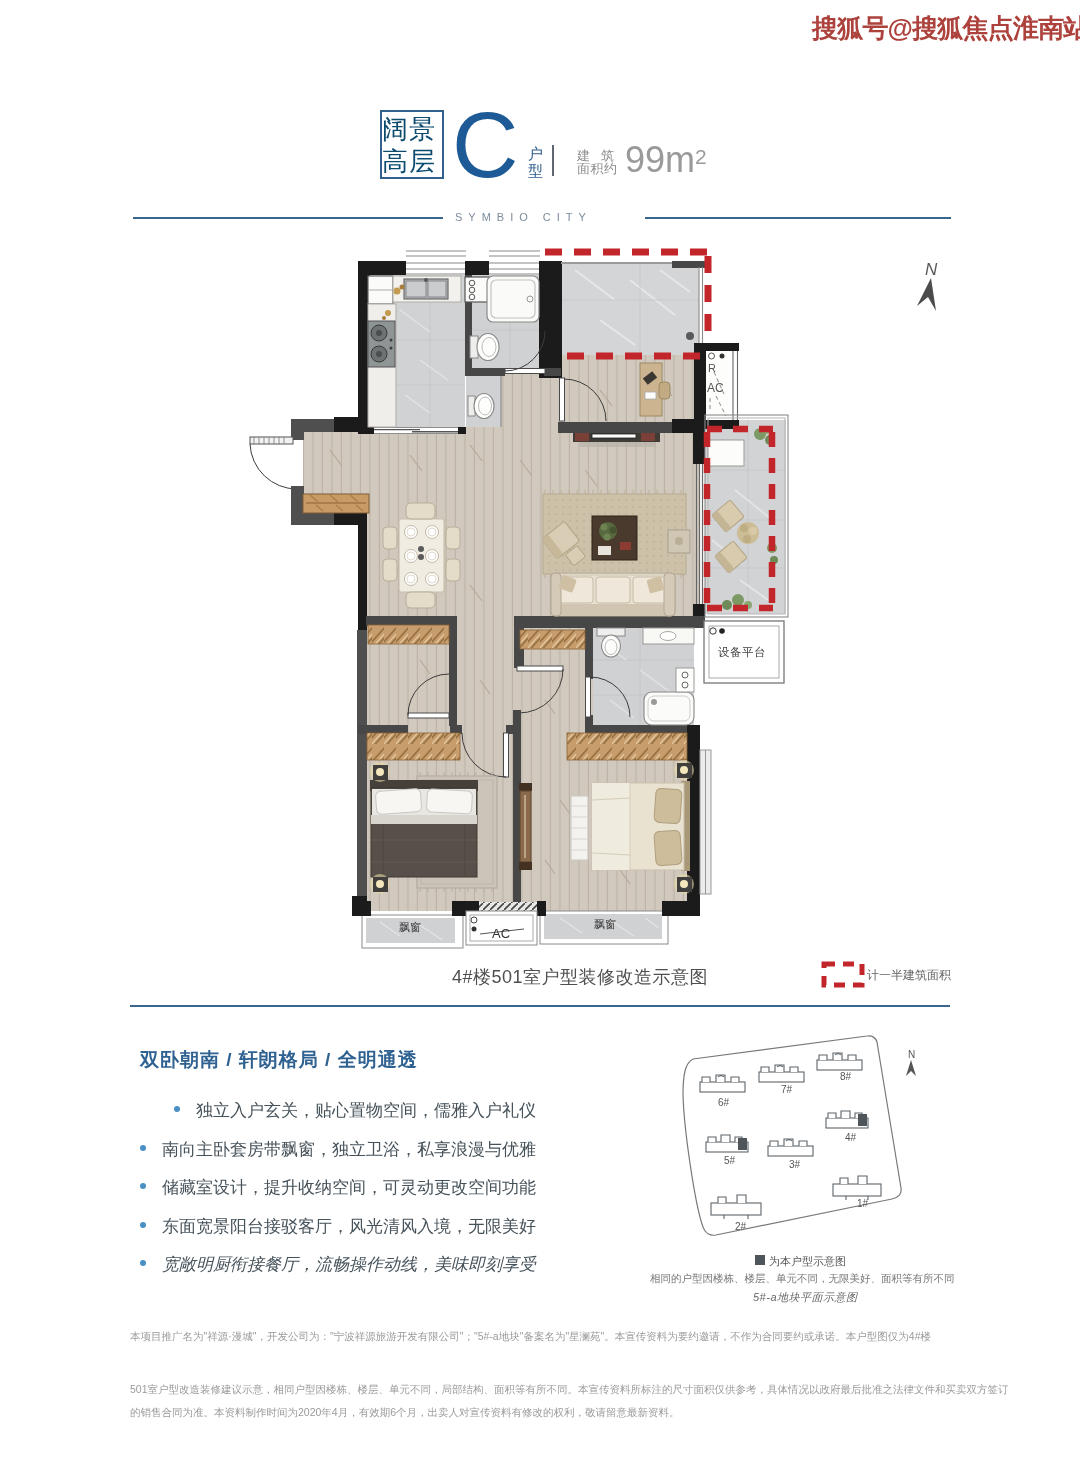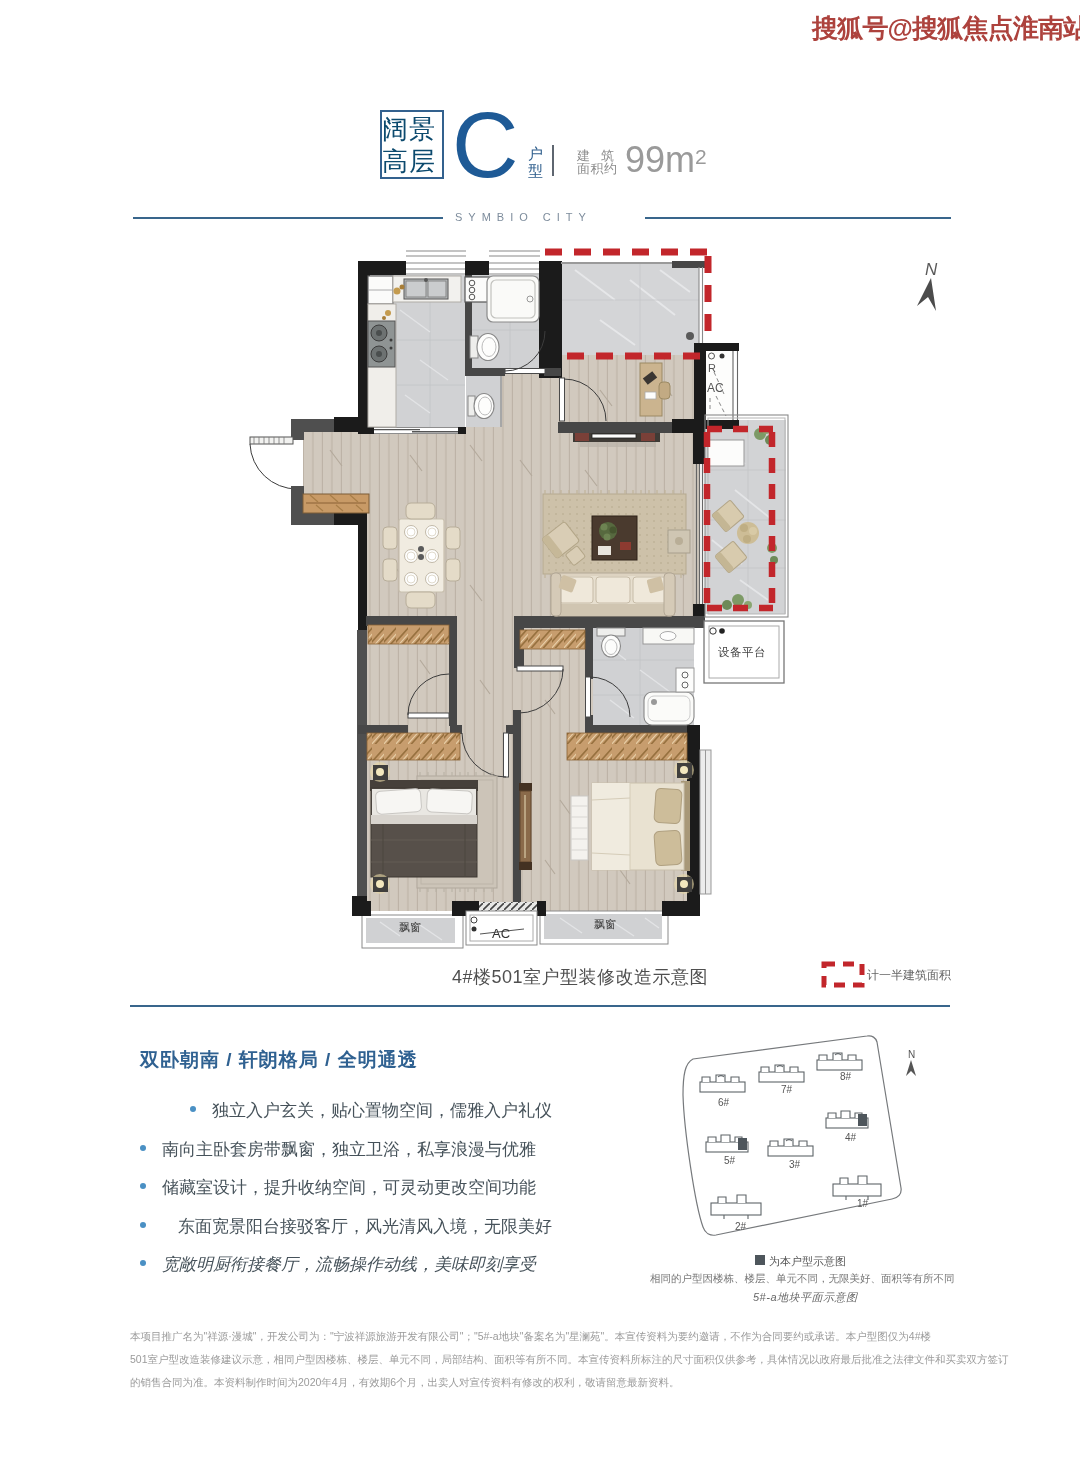--- a/index.html
+++ b/index.html
@@ -487,21 +487,21 @@
 <div class="abs" style="left:867px;top:967px;font-size:12px;color:#666;">计一半建筑面积</div>
 
 <div class="abs" style="left:130px;top:1005px;width:820px;height:2px;background:#39668c;"></div>
 
 <div class="abs" style="left:140px;top:1047px;font-size:19px;font-weight:bold;color:#2f6191;letter-spacing:1px;">双卧朝南 / 轩朗格局 / 全明通透</div>
 
 <div class="abs" style="left:140px;top:1099px;font-size:17px;color:#46525a;">
 <div style="height:38.6px;text-align:right;"><span style="display:inline-block;width:6px;height:6px;border-radius:3px;background:#4a90c4;vertical-align:4px;"></span><span style="margin-left:16px;">独立入户玄关，贴心置物空间，儒雅入户礼仪</span></div>
 <div style="height:38.6px;"><span style="display:inline-block;width:6px;height:6px;border-radius:3px;background:#4a90c4;vertical-align:4px;"></span><span style="margin-left:16px;">南向主卧套房带飘窗，独立卫浴，私享浪漫与优雅</span></div>
 <div style="height:38.6px;"><span style="display:inline-block;width:6px;height:6px;border-radius:3px;background:#4a90c4;vertical-align:4px;"></span><span style="margin-left:16px;">储藏室设计，提升收纳空间，可灵动更改空间功能</span></div>
-<div style="height:38.6px;"><span style="display:inline-block;width:6px;height:6px;border-radius:3px;background:#4a90c4;vertical-align:4px;"></span><span style="margin-left:32px;">东面宽景阳台接驳客厅，风光清风入境，无限美好</span></div>
+<div style="height:38.6px;"><span style="display:inline-block;width:6px;height:6px;border-radius:3px;background:#4a90c4;vertical-align:4px;"></span><span style="margin-left:16px;">东面宽景阳台接驳客厅，风光清风入境，无限美好</span></div>
 <div style="height:38.6px;"><span style="display:inline-block;width:6px;height:6px;border-radius:3px;background:#4a90c4;vertical-align:4px;"></span><span style="margin-left:16px;font-style:italic;">宽敞明厨衔接餐厅，流畅操作动线，美味即刻享受</span></div>
 </div>
 <svg class="abs" style="left:670px;top:1025px;" width="260" height="220" viewBox="670 1025 260 220">
 
 <path d="M693,1059 L867,1036 C872,1035 876,1038 877,1042 L901,1188 C902,1194 898,1198 892,1199 L716,1235 C710,1236 705,1233 703,1227 C695,1205 684,1130 683,1095 C683,1075 685,1063 693,1059 Z" fill="none" stroke="#76797c" stroke-width="1.2"></path>
 
 <text x="908" y="1058" font-size="10" fill="#555">N</text>
 <path d="M911,1060 L906,1076 L911,1071 L916,1076 Z" fill="#555"></path>
 
 <g fill="#fff" stroke="#5e6468" stroke-width="1.1">
@@ -560,15 +560,15 @@
 </g>
 <text x="857" y="1207" font-size="10" fill="#555">1#</text>
 </svg>
 
 <div class="abs" style="left:755px;top:1254px;font-size:11px;color:#555;text-align:right;"><span style="display:inline-block;width:10px;height:10px;background:#4e565c;margin-right:4px;"></span>为本户型示意图</div>
 <div class="abs" style="left:650px;top:1272px;font-size:10.5px;color:#777;">相同的户型因楼栋、楼层、单元不同，无限美好、面积等有所不同</div>
 <div class="abs" style="left:753px;top:1290px;font-size:11px;color:#666;letter-spacing:0.5px;font-style:italic;">5#-a地块平面示意图</div>
 
 <div class="abs" style="left:130px;top:1325px;width:825px;font-size:10.5px;line-height:23px;color:#9b9b9b;">
 <div style="white-space:nowrap;">本项目推广名为"祥源·漫城"，开发公司为："宁波祥源旅游开发有限公司"；"5#-a地块"备案名为"星澜苑"。本宣传资料为要约邀请，不作为合同要约或承诺。本户型图仅为4#楼</div>
-<div style="white-space:nowrap;">501室户型改造装修建议示意，相同户型因楼栋、楼层、单元不同，局部结构、面积等有所不同。本宣传资料所标注的尺寸面积仅供参考，具体情况以政府最后批准之法律文件和买卖双方签订</div>
+<div style="white-space:nowrap;margin-top:30px;">501室户型改造装修建议示意，相同户型因楼栋、楼层、单元不同，局部结构、面积等有所不同。本宣传资料所标注的尺寸面积仅供参考，具体情况以政府最后批准之法律文件和买卖双方签订</div>
 <div style="white-space:nowrap;">的销售合同为准。本资料制作时间为2020年4月，有效期6个月，出卖人对宣传资料有修改的权利，敬请留意最新资料。</div>
 </div>
 
 </body></html>

